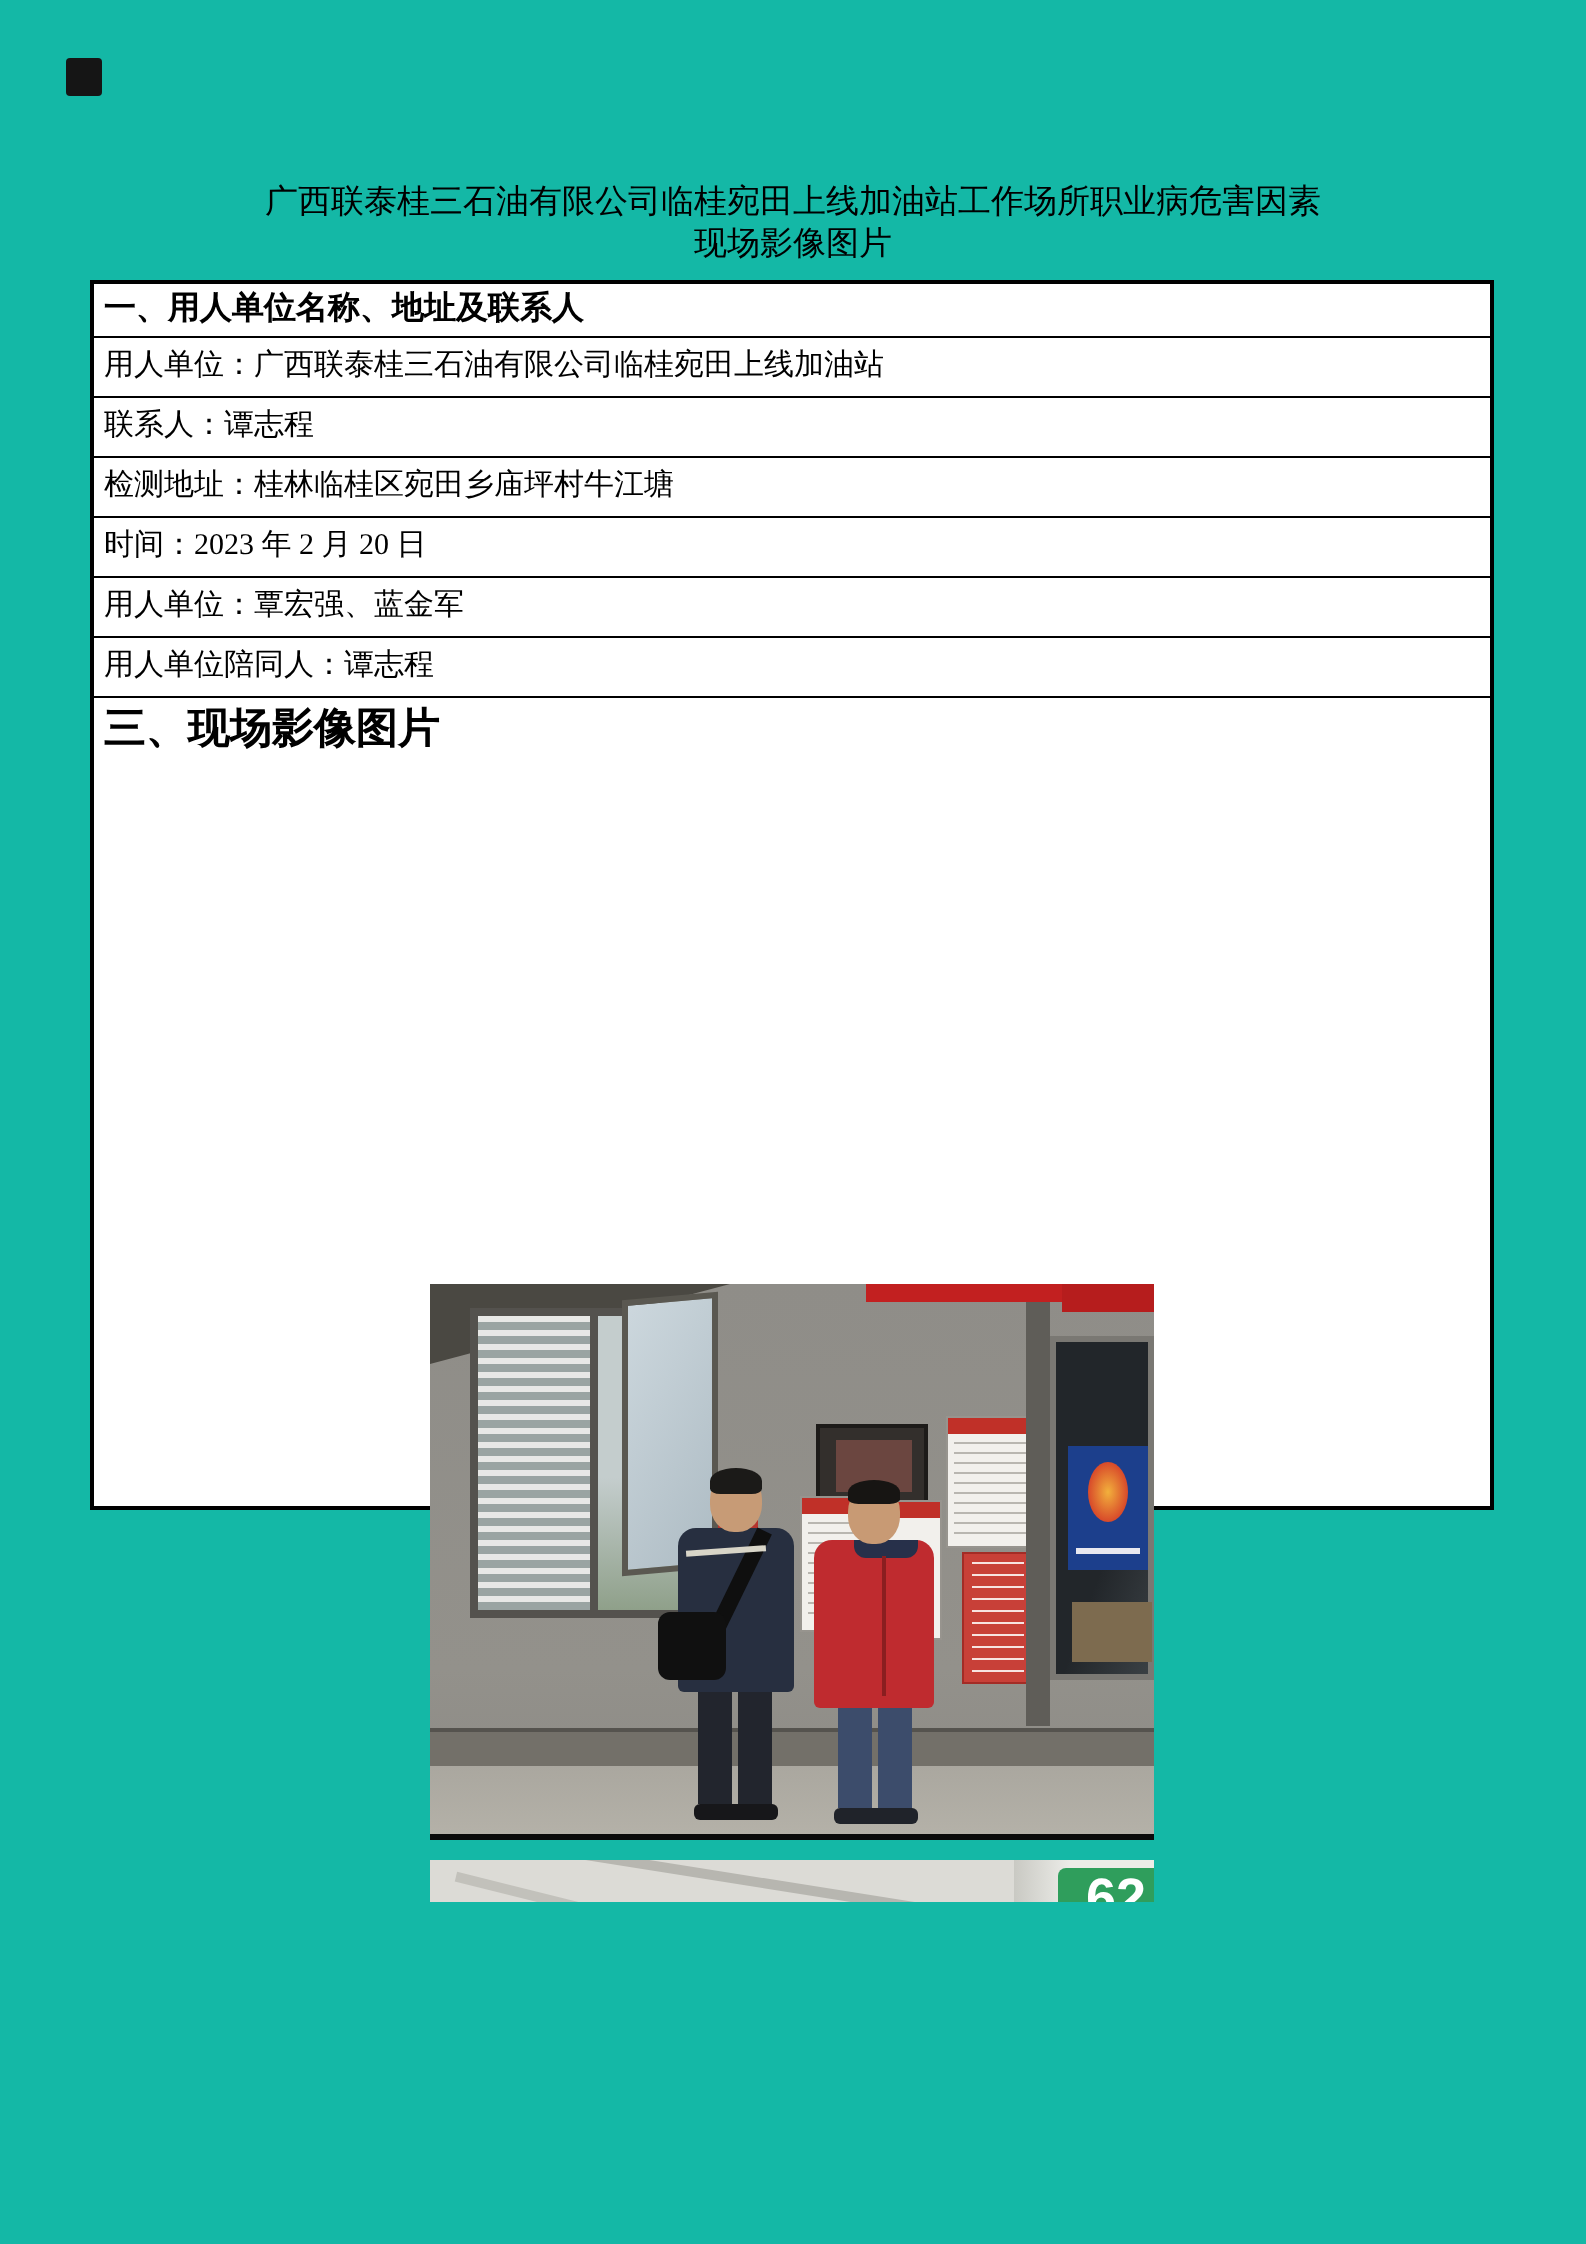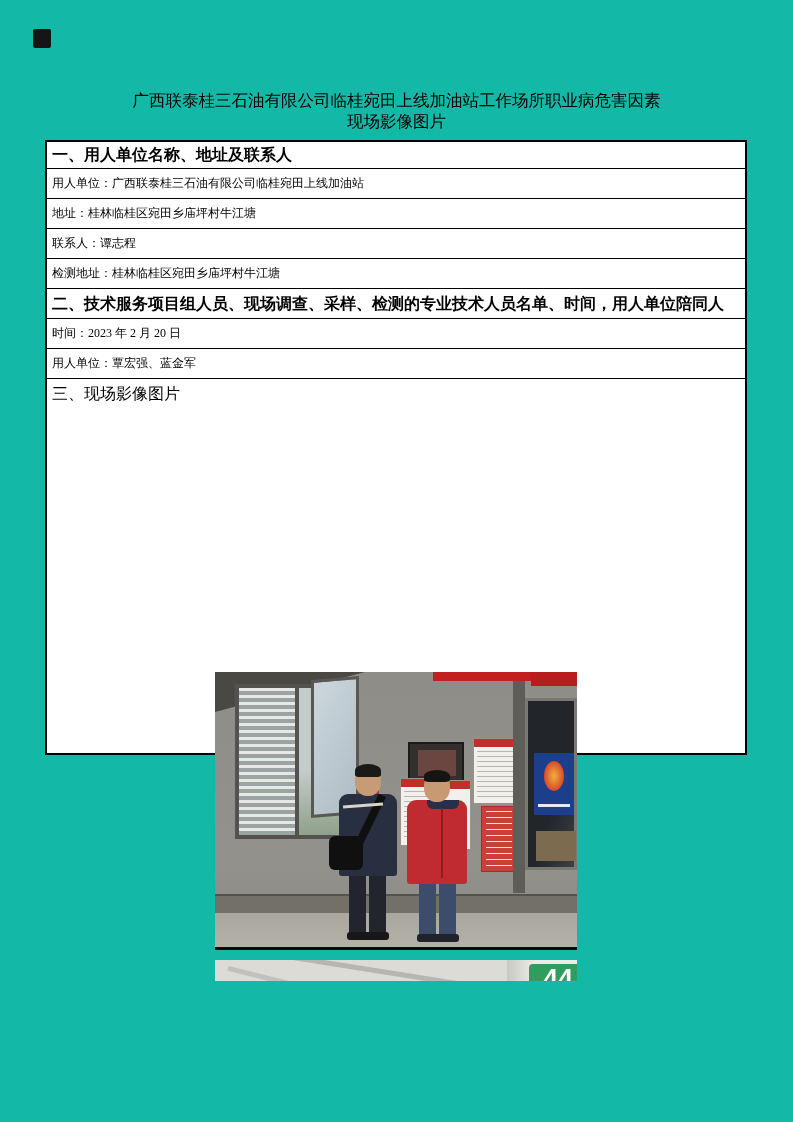--- a/index.html
+++ b/index.html
@@ -3,25 +3,25 @@
 <meta charset="utf-8">
 <style>
   html,body{margin:0;padding:0;background:#ffffff;}
   .page{position:relative;width:793px;height:1122px;background:#14b8a6;overflow:hidden;
         font-family:"Liberation Serif","DejaVu Serif",serif;color:#000;padding-left:45px;}
   .corner-mark{position:absolute;left:33px;top:29px;width:18px;height:19px;background:#151515;border-radius:2px;}
   .title{position:absolute;left:60px;top:90px;width:673px;text-align:center;font-size:16.5px;line-height:21px;}
   .doc-table{position:absolute;left:45px;top:140px;width:702px;height:615px;border:2px solid #000;box-sizing:border-box;background:#fff;}
   .row{box-sizing:border-box;border-bottom:1px solid #000;padding-left:5px;overflow:hidden;white-space:nowrap;}
   .row.sec{font-weight:bold;font-size:16px;}
-  .row.plain{font-size:12px;}
+  .row.plain{font-size:15px;}
   .r27{height:27px;line-height:26px;}
   .r30{height:30px;line-height:29px;}
   .rlast{height:602px;border-bottom:none;position:relative;}
-  .sec3-label{font-weight:normal;font-size:16px;line-height:26px;padding-top:2px;}
+  .sec3-label{font-weight:bold;font-size:21px;line-height:26px;padding-top:2px;}
   
   .photo{position:absolute;left:168px;width:362px;overflow:hidden;border-bottom:3px solid #0b0b0b;}
   .p1{top:293px;height:275px;background:linear-gradient(#8f8d88,#93918b 70%,#8b8984);}
   .p2{top:581px;height:273px;background:#b3b0a8;}
   .abs{position:absolute;}
   
   .p1-ceil{left:0;top:0;width:150px;height:40px;background:#4a4842;clip-path:polygon(0 0,100% 0,0 100%);}
   .p1-red{left:218px;top:0;width:144px;height:9px;background:#c22020;}
   .p1-red2{left:316px;top:0;width:46px;height:14px;background:#b61d1d;}
   .p1-win{left:20px;top:12px;width:118px;height:155px;border:4px solid #54524e;box-sizing:border-box;
@@ -98,26 +98,25 @@
   <div class="corner-mark"></div>
 
   <div class="title">
     <div>广西联泰桂三石油有限公司临桂宛田上线加油站工作场所职业病危害因素</div>
     <div>现场影像图片</div>
   </div>
 
   <div class="doc-table">
     <div class="row sec r27">一、用人单位名称、地址及联系人</div>
     <div class="row plain r30">用人单位：广西联泰桂三石油有限公司临桂宛田上线加油站</div>
-    <div class="row plain r30">地址：桂林临桂区宛田乡庙坪村牛江塘</div>
     <div class="row plain r30">联系人：谭志程</div>
     <div class="row plain r30">检测地址：桂林临桂区宛田乡庙坪村牛江塘</div>
-    <div class="row sec r30">二、技术服务项目组人员、现场调查、采样、检测的专业技术人员名单、时间，用人单位陪同人</div>
     <div class="row plain r30">时间：2023 年 2 月 20 日</div>
     <div class="row plain r30">用人单位：覃宏强、蓝金军</div>
+    <div class="row plain r30">用人单位陪同人：谭志程</div>
 
     <div class="row rlast">
       <div class="sec3-label">三、现场影像图片</div>
 
       <div class="photo p1">
         <div class="abs p1-ceil"></div>
         <div class="abs p1-red"></div>
         <div class="abs p1-red2"></div>
         <div class="abs p1-win">
           <div class="abs p1-blinds"></div>
@@ -183,21 +182,21 @@
 
       <div class="photo p2">
         <div class="abs p2-sky"></div>
 
         <div class="abs p2-canopy"></div>
         <div class="abs p2-beam1"></div>
         <div class="abs p2-beam2"></div>
 
         <div class="abs p2-pillar"></div>
         <div class="abs p2-gsign">
-          <span>44</span>
+          <span>62</span>
           <svg class="lay" width="48" height="74" viewBox="0 0 48 74">
             <path d="M30 34 q-4 16 -14 24" stroke="#ffffff" stroke-width="7" fill="none"></path>
             <path d="M8 52 l10 10 l2 -16 z" fill="#ffffff"></path>
           </svg>
         </div>
 
         <svg class="lay" width="362" height="273">
           <path d="M110 148 L88 262" stroke="#7b5a3a" stroke-width="3" fill="none"></path>
           <path d="M110 148 L118 268" stroke="#6e4f32" stroke-width="3" fill="none"></path>
           <path d="M110 148 L140 246" stroke="#7b5a3a" stroke-width="3" fill="none"></path>

